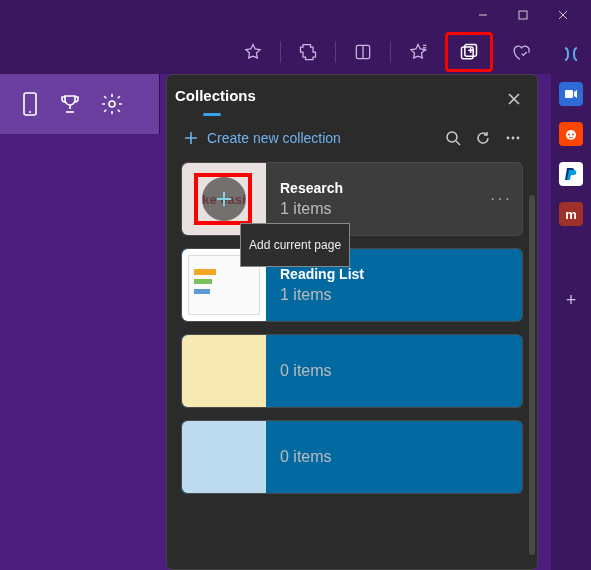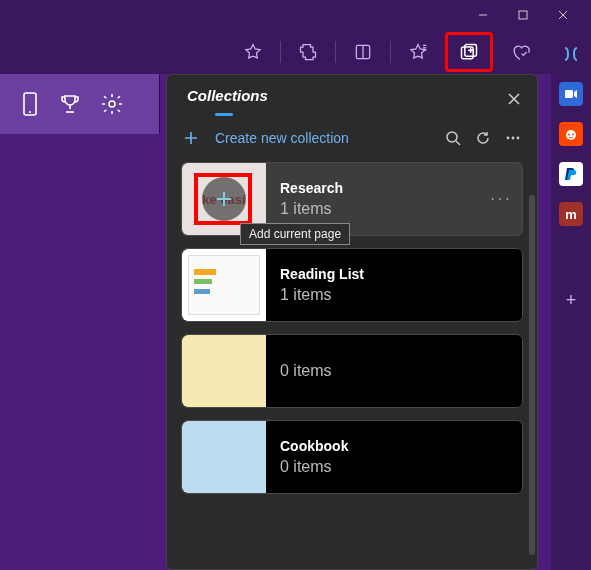--- a/index.html
+++ b/index.html
@@ -89,22 +89,21 @@
     border-radius: 6px;
     border: 1px solid #444;
     display: flex;
     flex-direction: column;
     overflow: hidden;
   }
   .panel-header {
     display: flex;
     align-items: center;
     justify-content: space-between;
-    padding: 12px 16px 6px 20px;
-    font-style: italic;
+    padding: 12px 16px 6px 8px;
   }
   .panel-title {
     font-weight: 600;
     font-size: 15px;
     color: #fff;
     padding-bottom: 6px;
     position: relative;
   }
   .panel-title::after {
     content: "";
@@ -116,32 +115,32 @@
   .panel-close { color:#ccc; }
   .panel-createrow {
     display: flex;
     align-items: center;
     justify-content: space-between;
     padding: 14px 16px 8px 16px;
   }
   .create-link {
     color: #6fb2f0;
     font-size: 14px;
-    display: flex; align-items:flex-end; gap:16px;
+    display: flex; align-items:flex-end; gap:8px;
   }
   .panel-actions { display:flex; gap:14px; color:#ccc; }
   .coll-list {
     padding: 8px 14px 10px 14px;
     display:flex; flex-direction:column; gap:12px;
   }
   .coll-row {
     display:flex;
     align-items:center;
     height:74px;
-    background:#000000;
+    background:#0369a1;
     border:1px solid #4a4a4a;
     border-radius:6px;
     position:relative;
     gap:14px;
     padding-right:10px;
   }
   .coll-row.active { background:#3d3d3d; }
   .coll-thumb {
     width:84px; height:72px;
     border-radius:6px 0 0 6px;
@@ -179,21 +178,21 @@
     z-index:3;
     pointer-events:none;
   }
   .tooltip {
     position:absolute;
     left:58px; top:60px;
     background:#2e2e2e;
     border:1px solid #888;
     color:#eee;
     font-size:12px;
-    padding:3px 8px;
+    padding:14px 8px;
     z-index:4;
     white-space:nowrap;
   }
   .scrollbar {
     position:absolute;
     right:2px; top:120px;
     width:6px; height:360px;
     background:rgba(120,120,120,0.4);
     border-radius:3px;
   }
@@ -407,20 +406,19 @@
     <div class="coll-row">
       <div class="coll-thumb thumb-video"></div>
       <div class="coll-info">
         <div class="coll-count">0 items</div>
       </div>
     </div>
 
     <div class="coll-row">
       <div class="coll-thumb thumb-cookbook"></div>
       <div class="coll-info">
-        <div class="coll-name">Cookbook</div>
         <div class="coll-count">0 items</div>
       </div>
     </div>
   </div>
 
   <div class="scrollbar"></div>
 </div>
 
 </body></html>

